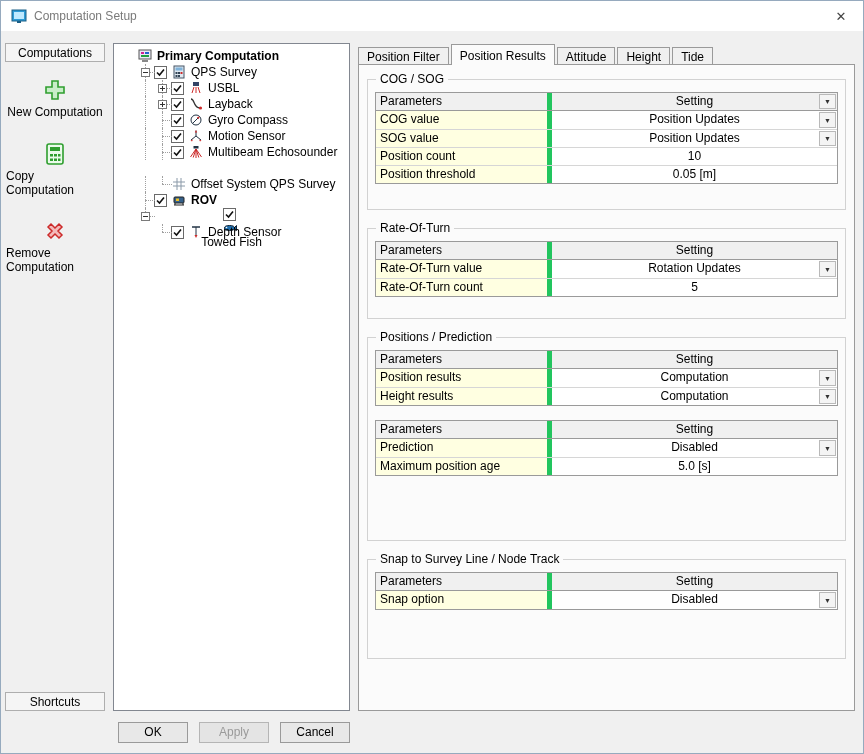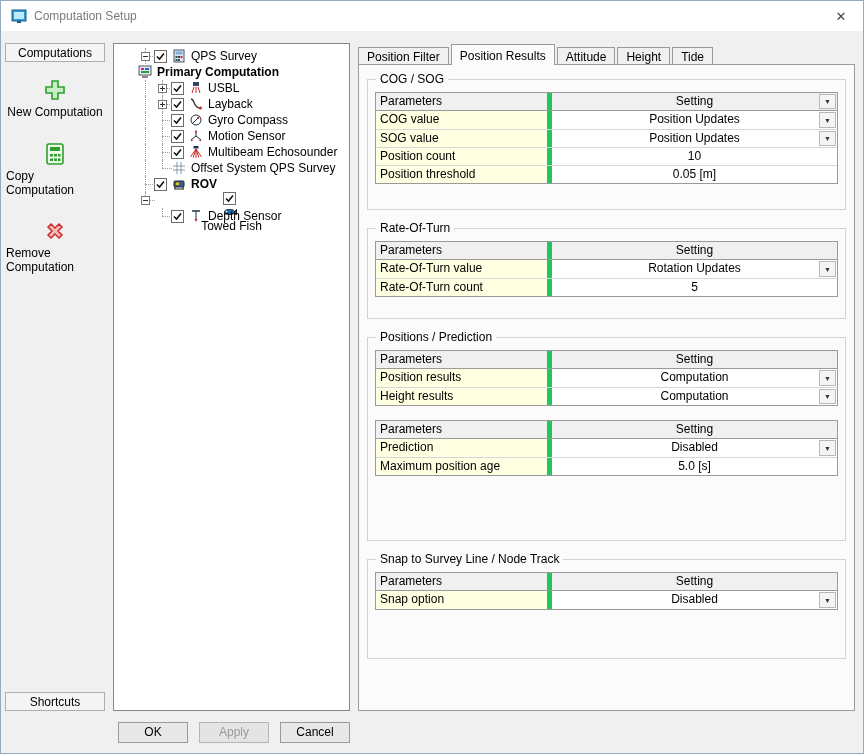--- a/index.html
+++ b/index.html
@@ -117,20 +117,34 @@
               </svg>
             </span>
             <div class="alabel">Remove Computation</div>
           </div>
         </div>
       <button class="side-btn bottom">Shortcuts</button>
     </div>
 
     <div class="tree" id="tree">
         <div class="tnode">
+          <div class="tcontent" style="margin-left: 23px;">
+            <span class="ticon">
+              <svg width="14" height="14" viewBox="0 0 14 14">
+                <rect x="1" y="1" width="12" height="9" fill="#e9e9f7" stroke="#555"></rect>
+                <rect x="3" y="3" width="3" height="2" fill="#d02090"></rect>
+                <rect x="7" y="3" width="4" height="2" fill="#2060d0"></rect>
+                <rect x="3" y="6" width="8" height="2" fill="#20a040"></rect>
+                <rect x="4" y="11" width="6" height="2" fill="#888"></rect>
+              </svg>
+            </span>
+            <span class="tlabel bold">Primary Computation</span>
+          </div>
+        </div>
+        <div class="tnode">
           <div class="vguide" style="left: 31px;"></div>
           <div class="hguide" style="left: 31px;"></div>
           <span class="exp" style="left: 27px;"><svg width="9" height="9" viewBox="0 0 9 9">
               <rect x="0.5" y="0.5" width="8" height="8" fill="#fff" stroke="#7a7a7a"></rect>
               <line x1="2" y1="4.5" x2="7" y2="4.5" stroke="#333"></line>
             </svg></span>
           <div class="tcontent" style="margin-left: 40px;">
             <span class="cb">
               <svg width="11" height="11" viewBox="0 0 11 11">
                 <path d="M2 5.5 L4.5 8 L9 2.5" fill="none" stroke="#111" stroke-width="1.6"></path>
@@ -141,34 +155,20 @@
                 <rect x="2" y="1" width="10" height="12" fill="#dfe8f0" stroke="#456"></rect>
                 <rect x="3.5" y="2.5" width="7" height="3" fill="#7fb2d9"></rect>
                 <rect x="3.5" y="7" width="2" height="2" fill="#345"></rect>
                 <rect x="6" y="7" width="2" height="2" fill="#345"></rect>
                 <rect x="8.5" y="7" width="2" height="2" fill="#cc2a2a"></rect>
                 <rect x="3.5" y="10" width="2" height="2" fill="#345"></rect>
                 <rect x="6" y="10" width="2" height="2" fill="#345"></rect>
               </svg>
             </span>
             <span class="tlabel">QPS Survey</span>
-          </div>
-        </div>
-        <div class="tnode">
-          <div class="tcontent" style="margin-left: 23px;">
-            <span class="ticon">
-              <svg width="14" height="14" viewBox="0 0 14 14">
-                <rect x="1" y="1" width="12" height="9" fill="#e9e9f7" stroke="#555"></rect>
-                <rect x="3" y="3" width="3" height="2" fill="#d02090"></rect>
-                <rect x="7" y="3" width="4" height="2" fill="#2060d0"></rect>
-                <rect x="3" y="6" width="8" height="2" fill="#20a040"></rect>
-                <rect x="4" y="11" width="6" height="2" fill="#888"></rect>
-              </svg>
-            </span>
-            <span class="tlabel bold">Primary Computation</span>
           </div>
         </div>
         <div class="tnode">
           <div class="vguide" style="left: 31px;"></div>
           <div class="vguide" style="left: 48px;"></div>
           <div class="hguide" style="left: 48px;"></div>
           <span class="exp" style="left: 44px;"><svg width="9" height="9" viewBox="0 0 9 9">
               <rect x="0.5" y="0.5" width="8" height="8" fill="#fff" stroke="#7a7a7a"></rect>
               <line x1="2" y1="4.5" x2="7" y2="4.5" stroke="#333"></line>
               <line x1="4.5" y1="2" x2="4.5" y2="7" stroke="#333"></line>
@@ -279,21 +279,21 @@
                 </g>
               </svg>
             </span>
             <span class="tlabel">Multibeam Echosounder</span>
           </div>
         </div>
         <div class="tnode">
           <div class="vguide" style="left: 31px;"></div>
           <div class="vguide half" style="left: 48px;"></div>
           <div class="hguide" style="left: 48px;"></div>
-          <div class="tcontent" style="margin-left: 57px;">
+          <div class="tcontent" style="margin-left: 57px; margin-top: 16px;">
             <span class="ticon">
               <svg width="14" height="14" viewBox="0 0 14 14" stroke="#8a99a8">
                 <line x1="5" y1="1" x2="5" y2="13"></line>
                 <line x1="9" y1="1" x2="9" y2="13"></line>
                 <line x1="1" y1="5" x2="13" y2="5"></line>
                 <line x1="1" y1="9" x2="13" y2="9"></line>
               </svg>
             </span>
             <span class="tlabel">Offset System QPS Survey</span>
           </div>

